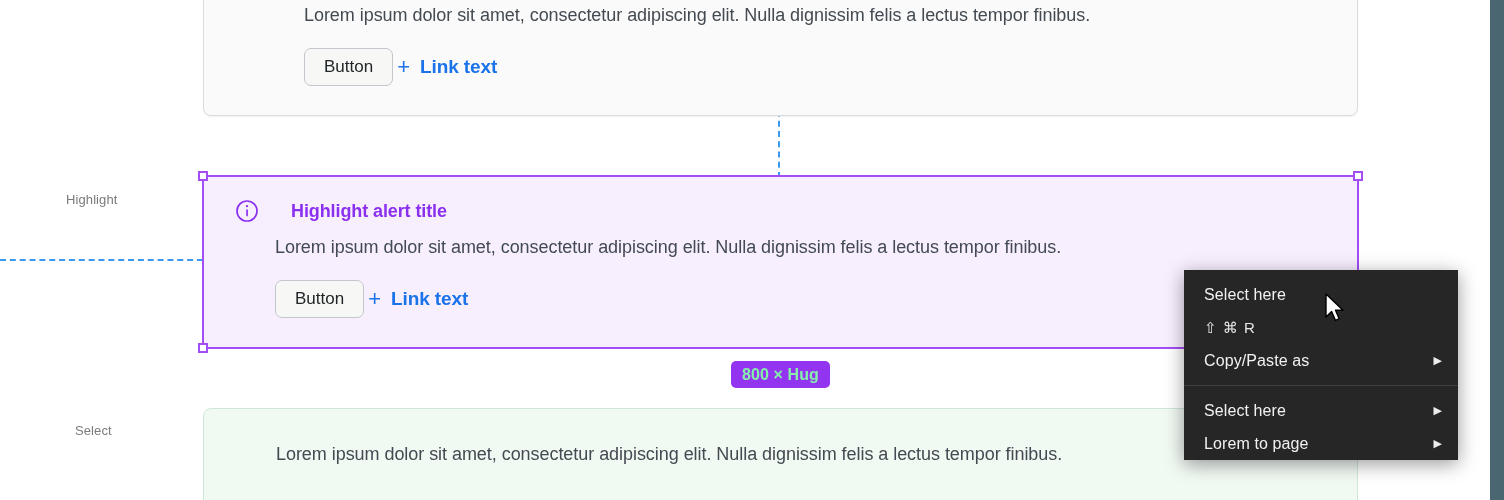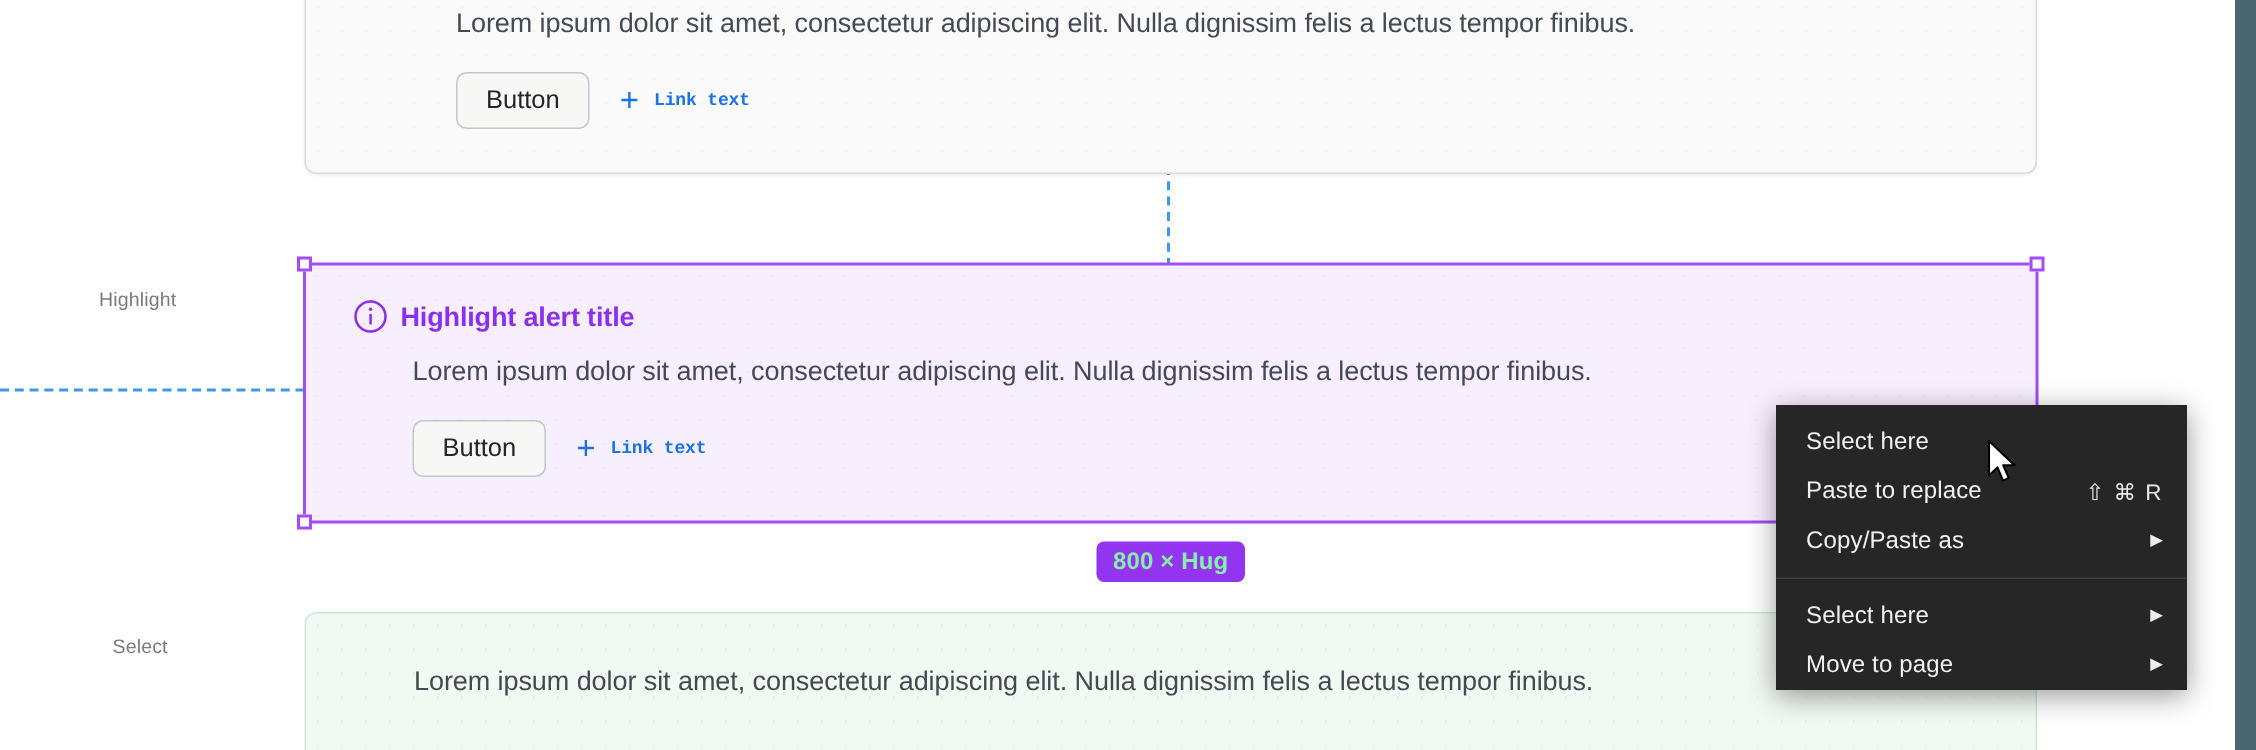--- a/index.html
+++ b/index.html
@@ -87,21 +87,21 @@
     top: 408px;
     height: 172px;
     background-color: #f1f9f3;
     border: 1px solid #cfe7d7;
   }
 
   
   .alert-head {
     display: flex;
     align-items: center;
-    gap: 8px;
+    gap: 32px;
     height: 26px;
   }
   .alert-icon { width: 24px; height: 24px; flex: 0 0 24px; }
   .alert-title {
     font-size: 18px;
     font-weight: bold;
     letter-spacing: -.1px;
     white-space: nowrap;
   }
   .alert.highlight .alert-title { color: #8b30ef; }
@@ -113,21 +113,21 @@
     font-size: 18px;
     color: #434a51;
     letter-spacing: -.05px;
     white-space: nowrap;
   }
   .alert.neutral .alert-body { margin-top: 0; }
 
   .alert-actions {
     display: flex;
     align-items: center;
-    gap: 20px;
+    gap: 4px;
     margin-top: 22px;
     margin-left: 40px;
   }
   .btn {
     display: inline-flex;
     align-items: center;
     justify-content: center;
     height: 38px;
     padding: 0 19px;
     border: 1px solid #c3c6ca;
@@ -144,25 +144,24 @@
     gap: 10px;
     cursor: pointer;
   }
   .plus-icon {
     font-size: 22px;
     line-height: 1;
     color: #1a73e8;
     font-weight: 500;
   }
   .link-text {
-    font-size: 12px;
+    font-size: 19px;
     font-weight: bold;
     color: #1a73e8;
     letter-spacing: -.1px;
-    font-family: Liberation Mono, monospace;
   }
 
   
   .sel-frame {
     position: absolute;
     left: 202px; top: 175px;
     width: 1157px; height: 174px;
     border: 2px solid #a24df5;
     pointer-events: none;
   }
@@ -304,34 +303,33 @@
   </div>
 
   <div class="size-badge">800 × Hug</div>
 
   <div class="ctx-menu">
     <div class="ctx-item">
       <span class="ctx-label">Select here</span>
       <span class="ctx-shortcut"></span>
     </div>
     <div class="ctx-item">
-      <span class="ctx-label">Paste to replace</span>
       <span class="ctx-shortcut">⇧ ⌘ R</span>
     </div>
     <div class="ctx-item">
       <span class="ctx-label">Copy/Paste as</span>
       <span class="ctx-arrow">▶</span>
     </div>
     <div class="ctx-sep"></div>
     <div class="ctx-item">
       <span class="ctx-label">Select here</span>
       <span class="ctx-arrow">▶</span>
     </div>
     <div class="ctx-item">
-      <span class="ctx-label">Move to page</span>
+      <span class="ctx-label">Lorem to page</span>
       <span class="ctx-arrow">▶</span>
     </div>
   </div>
 
   <span class="cursor">
     <svg width="22" height="32" viewBox="0 0 22 32">
       <path d="M1 1 L1 24 L6.6 18.6 L10.4 27.4 L14.2 25.7 L10.5 17.2 L18 17.2 Z" fill="#ffffff" stroke="#000000" stroke-width="1.4" stroke-linejoin="round"></path>
     </svg>
   </span>
 

